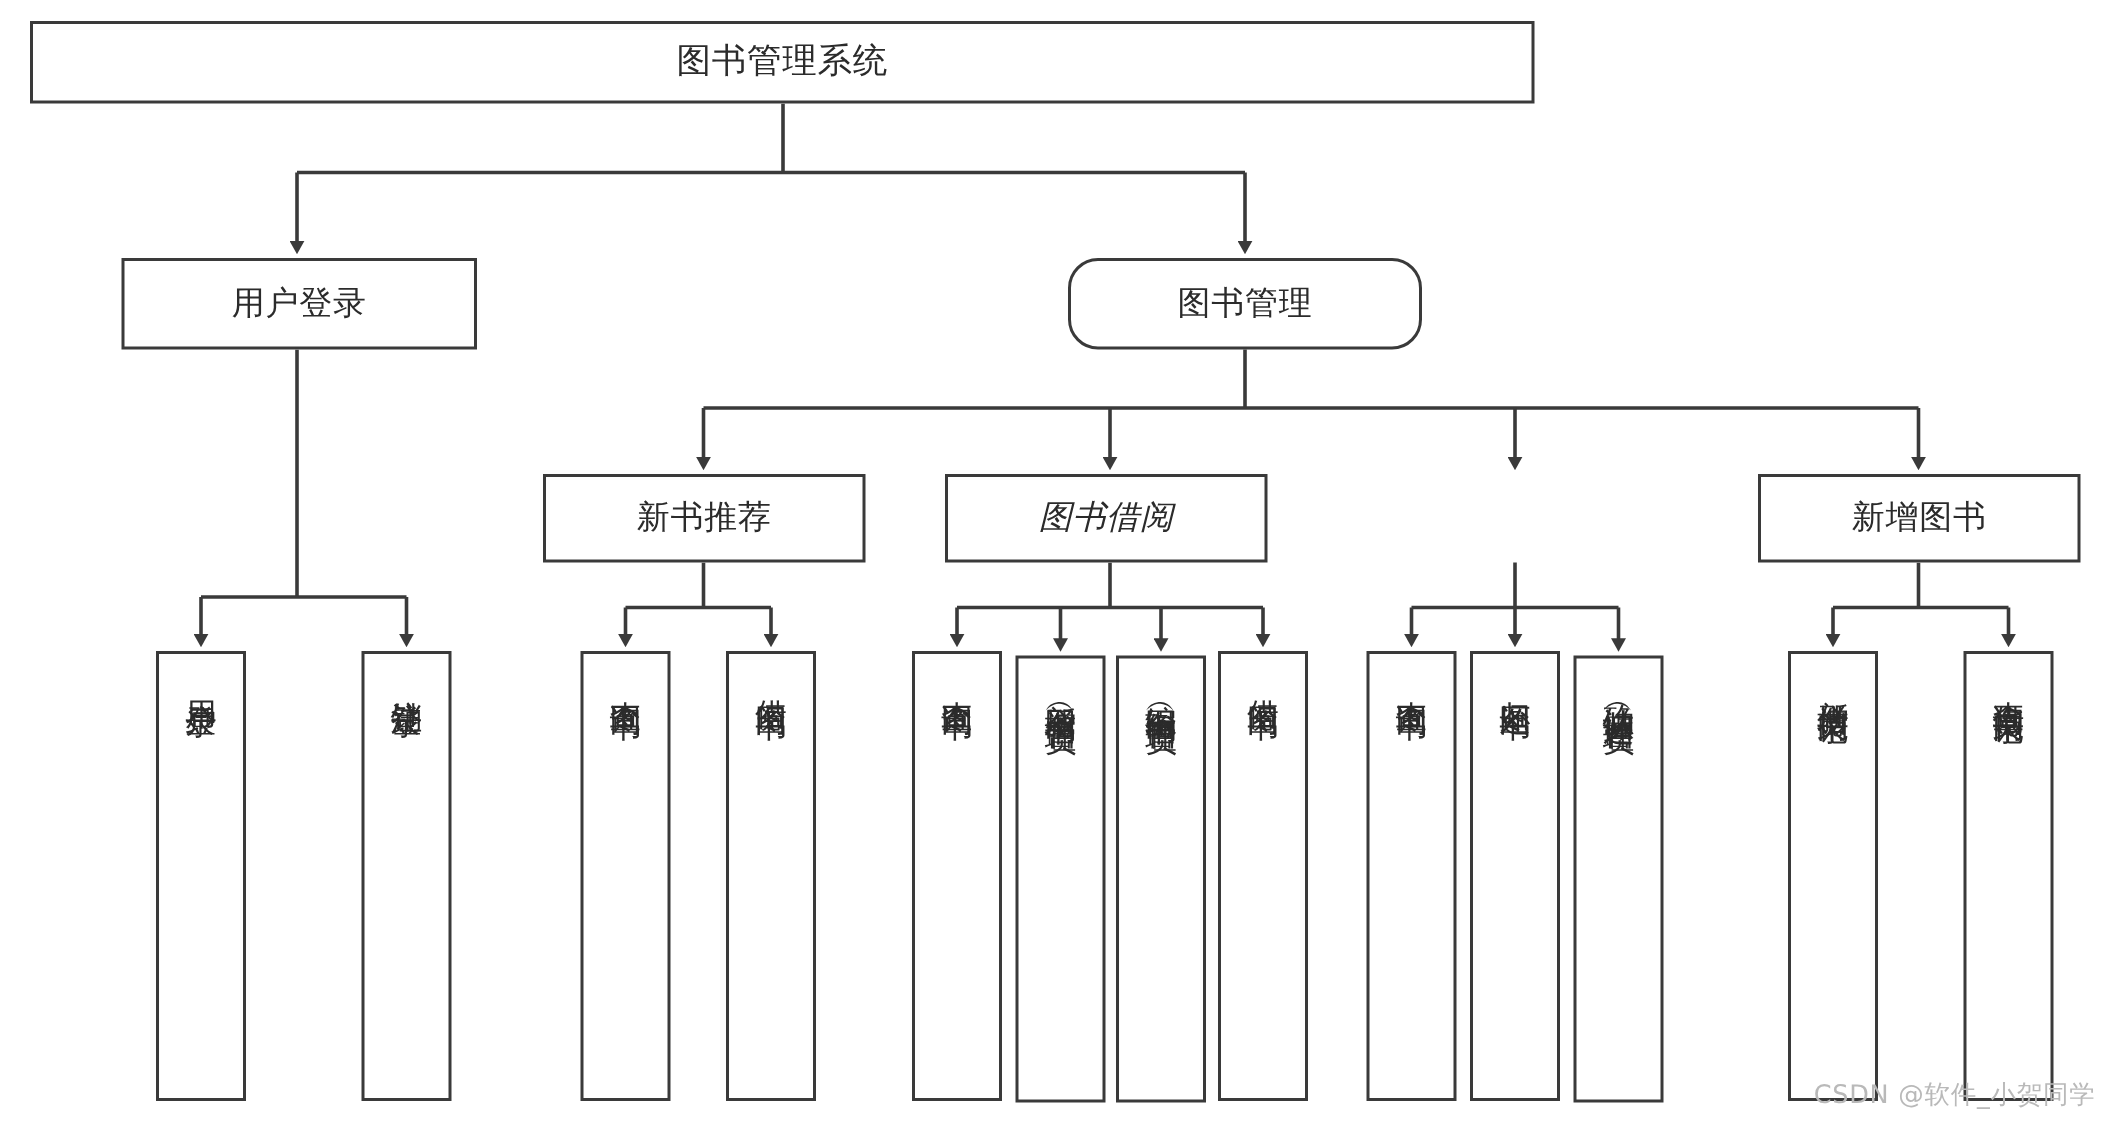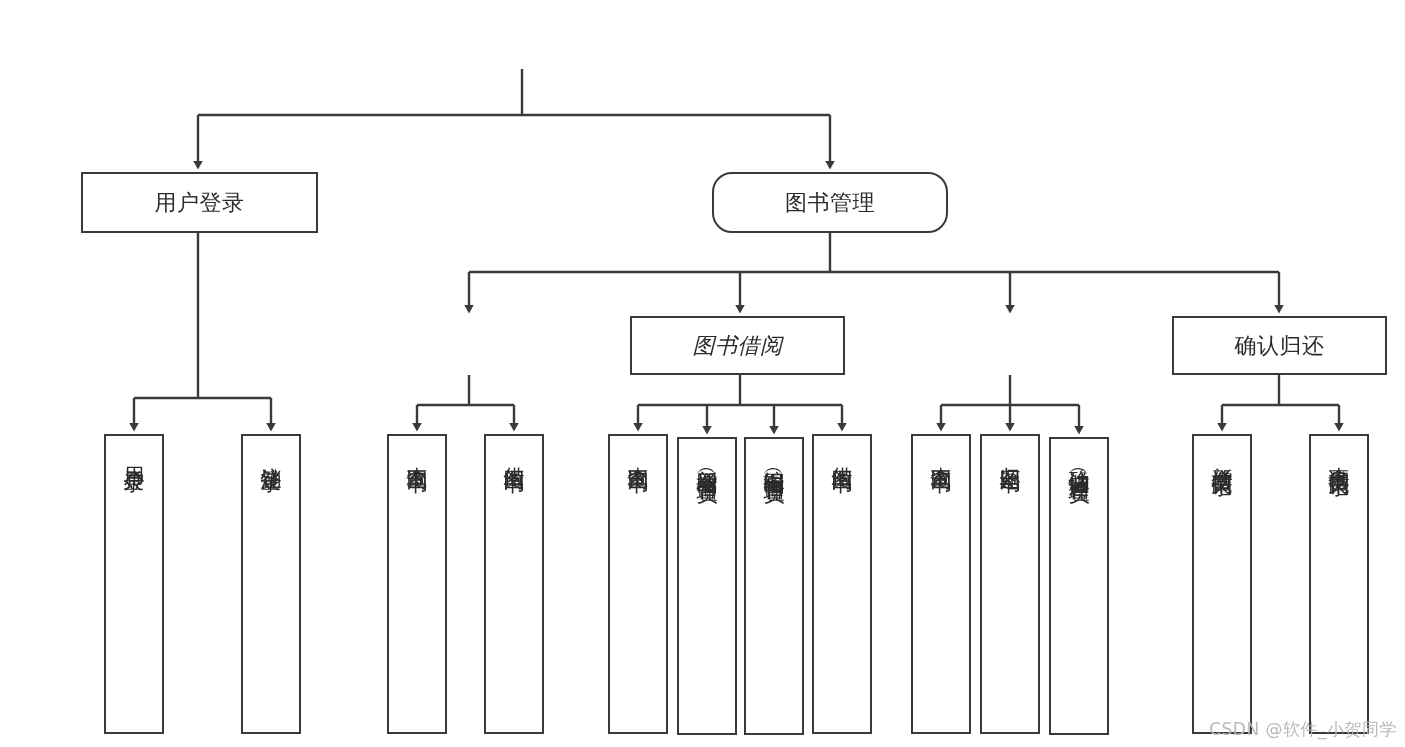--- a/index.html
+++ b/index.html
@@ -129,33 +129,39 @@
       <path d="M1010,405 L1010,424" marker-end="url(#arrow)"></path>
       <path d="M1079,405 L1079,427" marker-end="url(#arrow)"></path>
 
       <path d="M1279,375 L1279,405"></path>
       <path d="M1222,405 L1339,405"></path>
       <path d="M1222,405 L1222,424" marker-end="url(#arrow)"></path>
       <path d="M1339,405 L1339,424" marker-end="url(#arrow)"></path>
     </g>
   </svg>
 
+  <div class="node h root" style="left:20px; top:14px; width:1003px; height:55px;">
+    <span class="lbl">图书管理系统</span>
+  </div>
 
   <div class="node h" style="left:81px; top:172px; width:237px; height:61px;">
     <span class="lbl">用户登录</span>
   </div>
   <div class="node h" style="left:712px; top:172px; width:236px; height:61px;border-radius:20px;">
     <span class="lbl">图书管理</span>
   </div>
 
+  <div class="node h" style="left:362px; top:316px; width:215px; height:59px;">
+    <span class="lbl">新书推荐</span>
+  </div>
   <div class="node h" style="left:630px; top:316px; width:215px; height:59px;font-style:italic;">
     <span class="lbl">图书借阅</span>
   </div>
   <div class="node h" style="left:1172px; top:316px; width:215px; height:59px;">
-    <span class="lbl">确认归还</span>
+    <span class="lbl">新增图书</span>
   </div>
 
   <div class="node v" style="left:104px; top:434px; width:60px; height:300px;">
     <span class="lbl">用户登录</span>
   </div>
   <div class="node v" style="left:241px; top:434px; width:60px; height:300px;">
     <span class="lbl">注销登录</span>
   </div>
 
   <div class="node v" style="left:387px; top:434px; width:60px; height:300px;">

